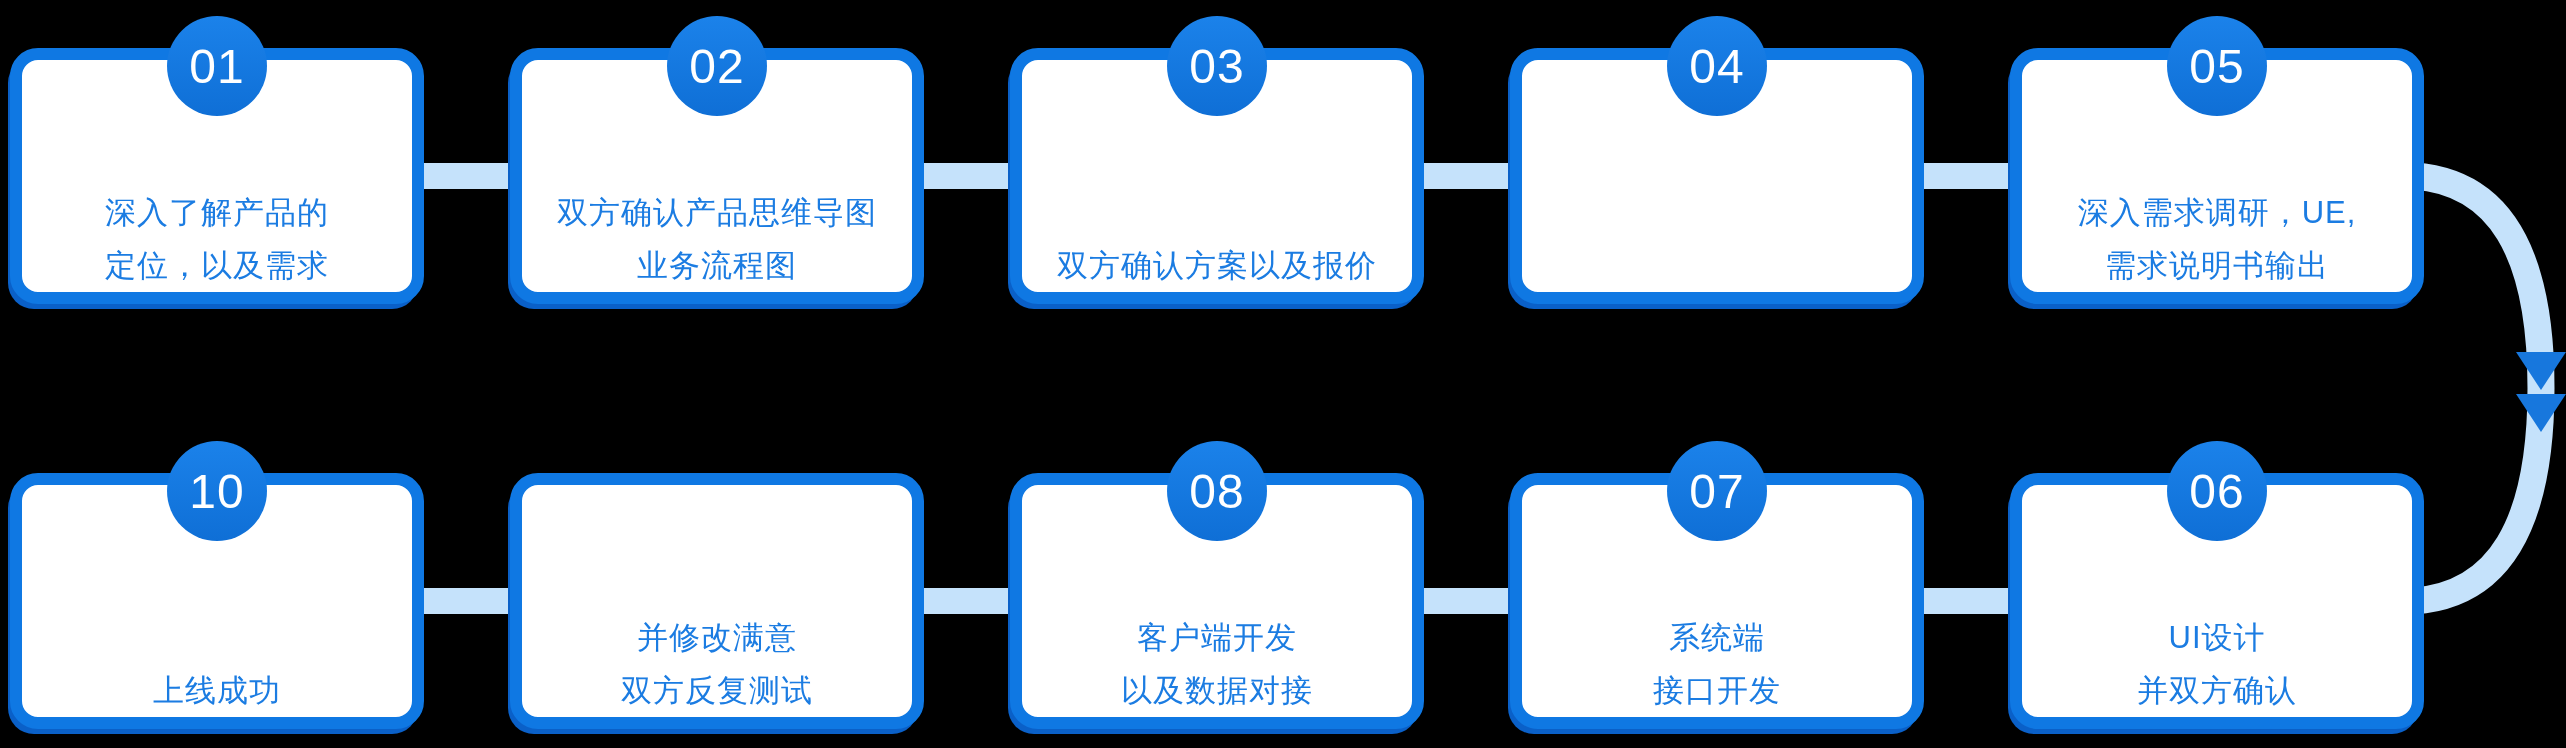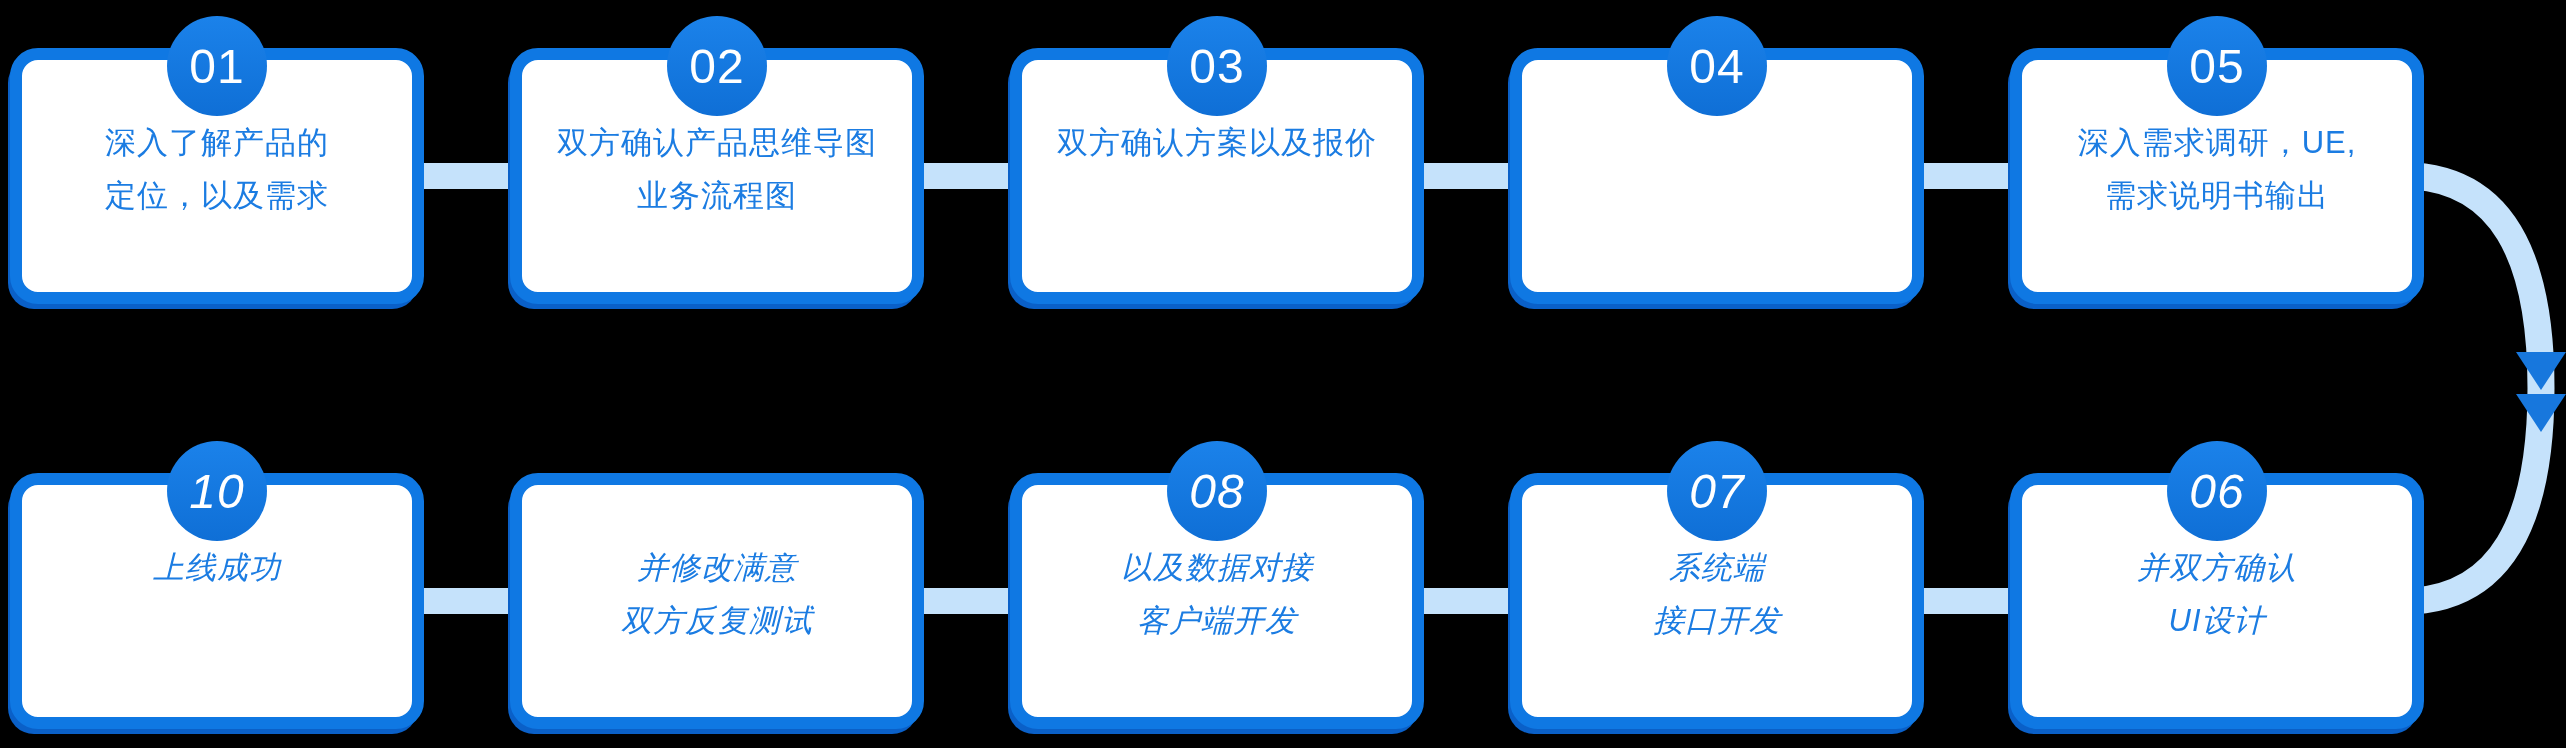--- a/index.html
+++ b/index.html
@@ -5,31 +5,31 @@
   html,body{margin:0;padding:0;background:#000;}
   .canvas{
     position:relative;
     width:2566px;height:748px;
     background:#000;
     overflow:hidden;
     font-family:"Liberation Sans","DejaVu Sans",sans-serif;
   }
   .row{position:absolute;left:10px;display:flex;gap:86px;z-index:2;}
   .row-1{top:48px;}
-  .row-2{top:473px;font-style:italic;}
+  .row-2{top:473px;}
   .step-card{
     box-sizing:border-box;
     position:relative;
     width:414px;height:256px;
     background:#ffffff;
     border:12px solid #0f78e3;
     border-radius:28px;
     box-shadow:-4px 7px 0 -2px #0a60c8;
     display:flex;flex-direction:column;
-    align-items:center;justify-content:flex-start;
+    align-items:center;justify-content:flex-end;
     padding-top:56px;
   }
   .step-badge{
     position:absolute;
     top:-44px;left:50%;
     transform:translateX(-50%);
     width:100px;height:100px;
     border-radius:50%;
     background:linear-gradient(180deg,#1b82ea,#0f6fd6);
     color:#ffffff;
@@ -129,35 +129,35 @@
   <div class="step-card">
     <div class="step-text">
           <div>并修改满意</div>
           <div>双方反复测试</div>
         </div>
   </div>
 
   <div class="step-card">
     <div class="step-badge">08</div>
     <div class="step-text">
+          <div>客户端开发</div>
           <div>以及数据对接</div>
-          <div>客户端开发</div>
         </div>
   </div>
 
   <div class="step-card">
     <div class="step-badge">07</div>
     <div class="step-text">
           <div>系统端</div>
           <div>接口开发</div>
         </div>
   </div>
 
   <div class="step-card">
     <div class="step-badge">06</div>
     <div class="step-text">
+          <div>UI设计</div>
           <div>并双方确认</div>
-          <div>UI设计</div>
         </div>
   </div>
 </div>
 
 </div>
 
 </body></html>

